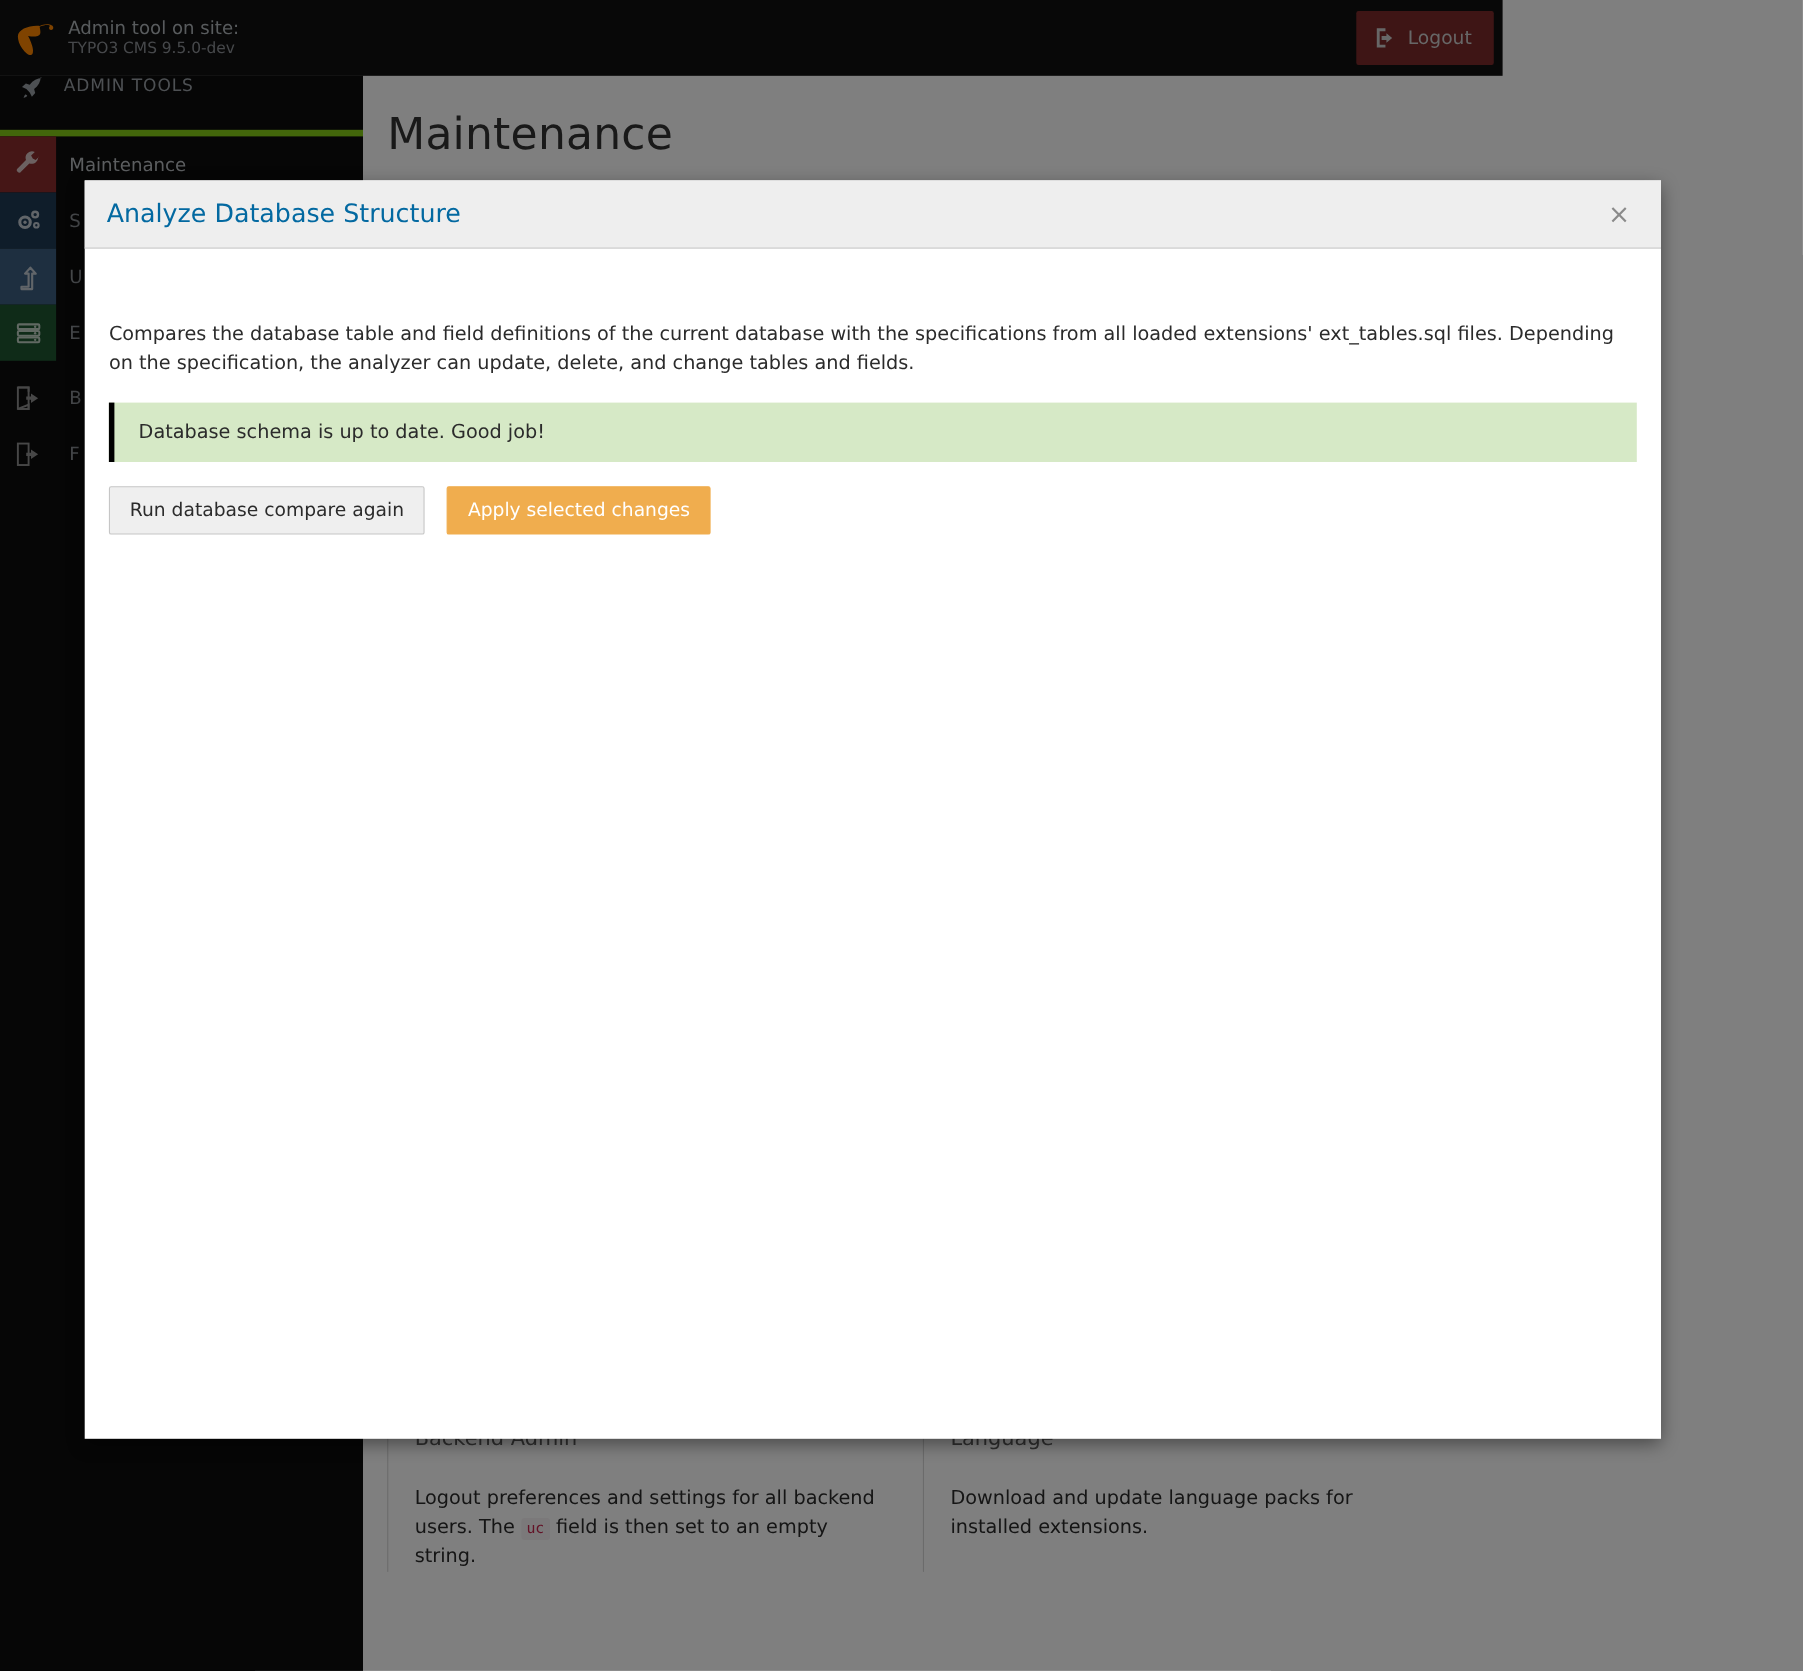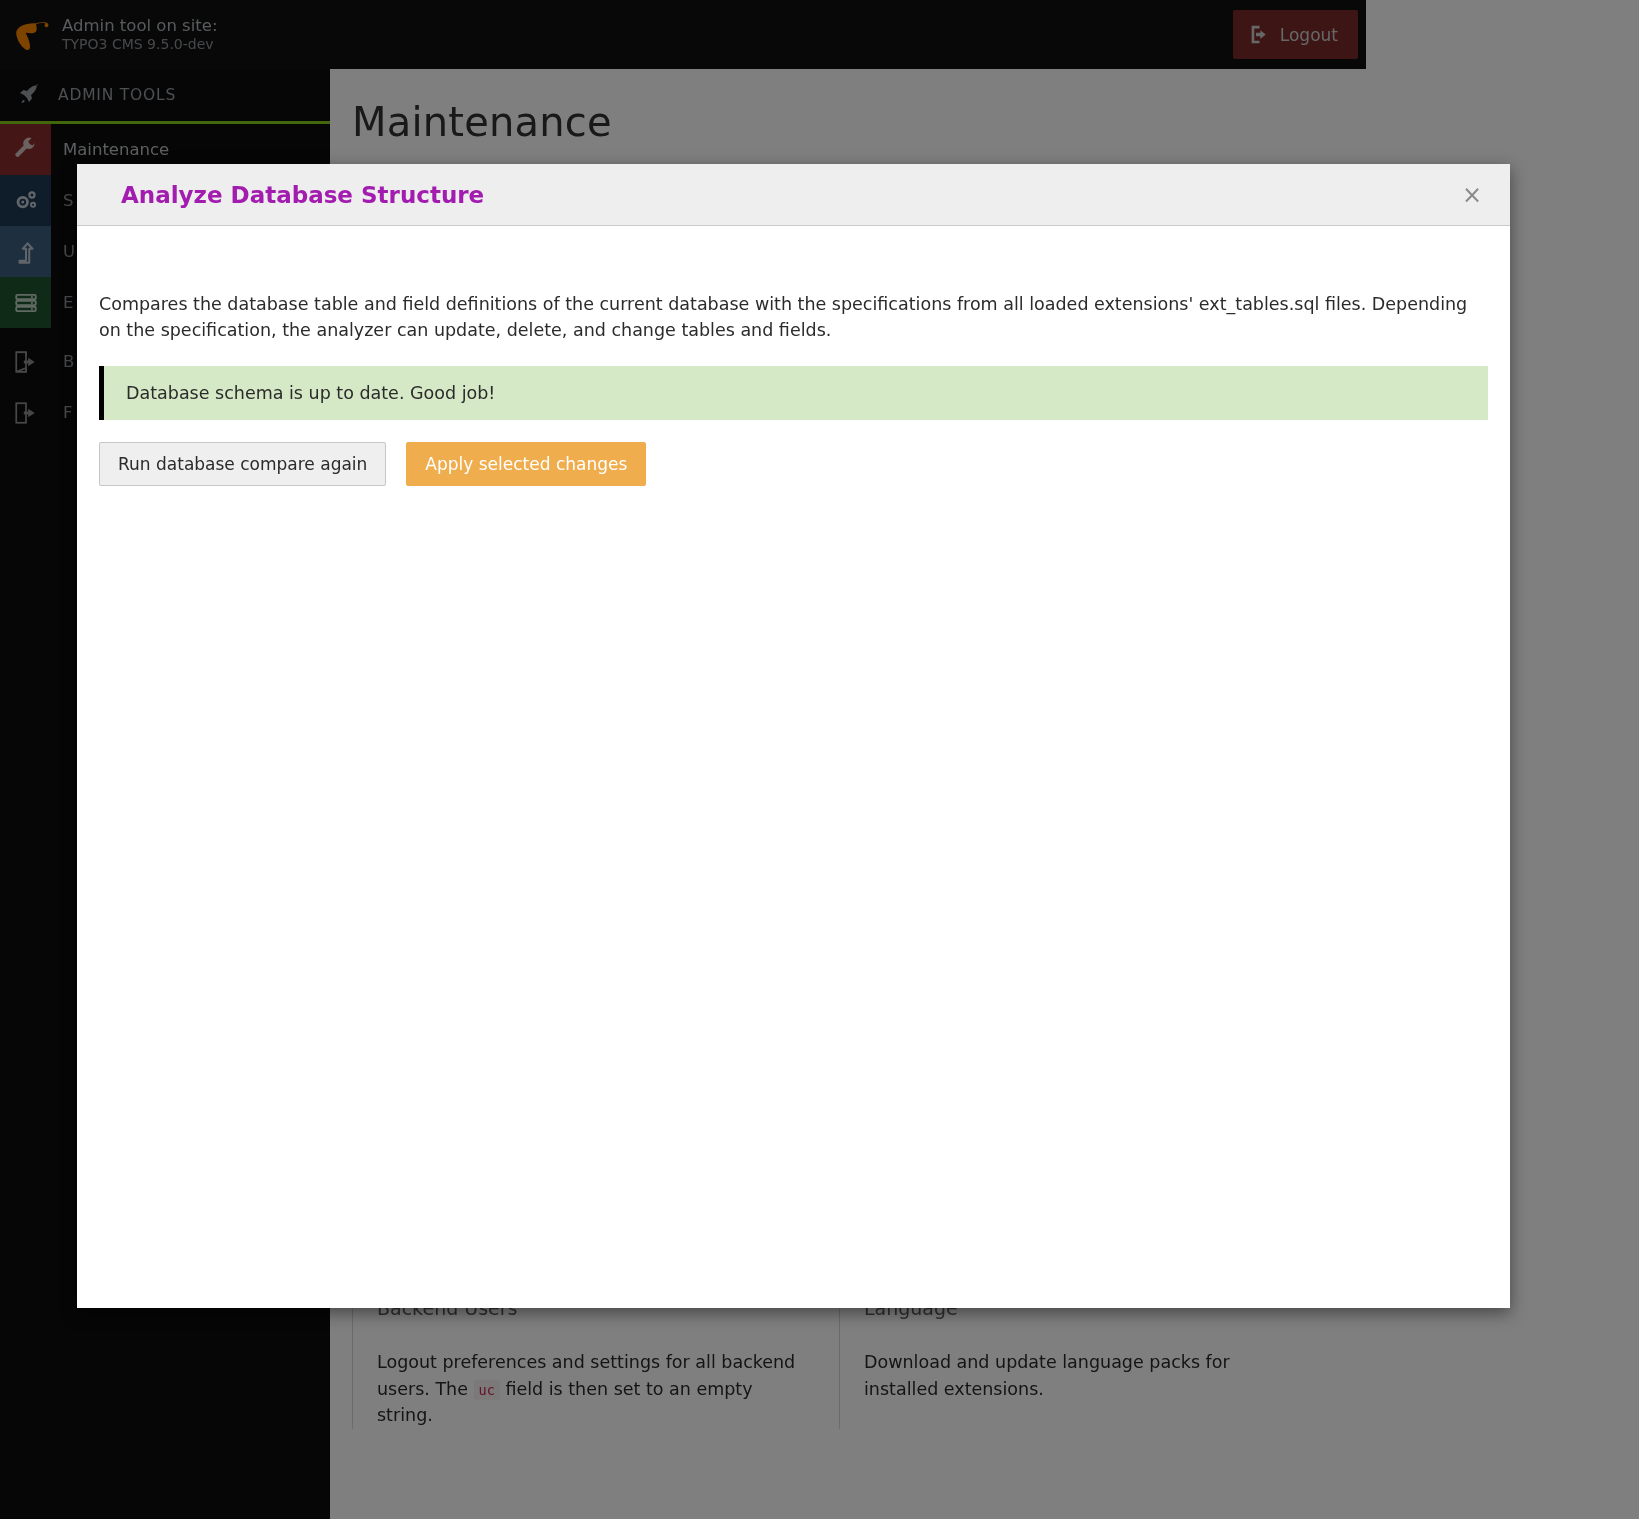--- a/index.html
+++ b/index.html
@@ -29,22 +29,22 @@
     font-size: 17px; font-family: inherit; cursor: pointer;
   }
   .logout-icon { width: 21px; height: 21px; display: block; }
 
   
   .sidebar {
     position: absolute; top: 69px; left: 0; width: 330px; height: 1450px;
     background: #0d0d0d;
   }
   .sidebar-head {
-    height: 55px; display: flex; align-items: center;
-    border-bottom: 3px solid #84cc16;
+    height: 55px; display: flex; align-items: flex-start;
+    border-bottom: 6px solid #84cc16;
   }
   .sidebar-head .ic { width: 58px; display:flex; justify-content:center; align-items:center; }
   .rocket-icon { width: 24px; height: 24px; display:block; }
   .sidebar-head-label {
     font-size: 15.5px; letter-spacing: 0.8px; color: #9aa0a6; font-weight: 500;
   }
   .nav-item {
     display: flex; align-items: stretch; height: 51px;
     text-decoration: none; cursor: pointer;
   }
@@ -94,21 +94,21 @@
     position: absolute; left: 77px; top: 164px;
     width: 1433px; height: 1144px;
     background: #ffffff;
     box-shadow: 0 5px 16px rgba(0,0,0,0.45);
     display: flex; flex-direction: column;
   }
   .modal-header {
     height: 62px; background: #eeeeee; border-bottom: 1px solid #c9c9c9;
     display: flex; align-items: center; padding: 0 20px 0 20px;
   }
-  .modal-title { font-size: 23px; color: #a21caf; font-weight: 700; margin-left: 24px; }
+  .modal-title { font-size: 23px; color: #0369a1; font-weight: 400; }
   .modal-close {
     margin-left: auto; background: none; border: none; cursor: pointer;
     font-size: 24px; line-height: 1; color: #8a8a8a;
     font-family: inherit; padding: 4px 8px;
   }
   .modal-body { padding: 26px 22px 0 22px; flex: 1; margin-top: 40px; }
   .modal-para {
     font-size: 17.5px; color: #2b2b2b; line-height: 1.48; margin-bottom: 22px;
   }
   .alert-success {
@@ -230,21 +230,21 @@
       </span>
       <span class="nav-label">F</span>
     </a>
   </div>
 
   <div class="main">
     <div class="page-title">Maintenance</div>
 
     <div class="cards-row">
       <div class="card">
-        <div class="card-title">Backend Users</div>
+        <div class="card-title">Backend Admin</div>
         <div class="card-text">
           <span>Logout preferences and settings for all backend users. The</span>
           <span class="code-uc">uc</span>
           <span>field is then set to an empty string.</span>
         </div>
       </div>
       <div class="card">
         <div class="card-title">Language</div>
         <div class="card-text">
           <span>Download and update language packs for installed extensions.</span>

